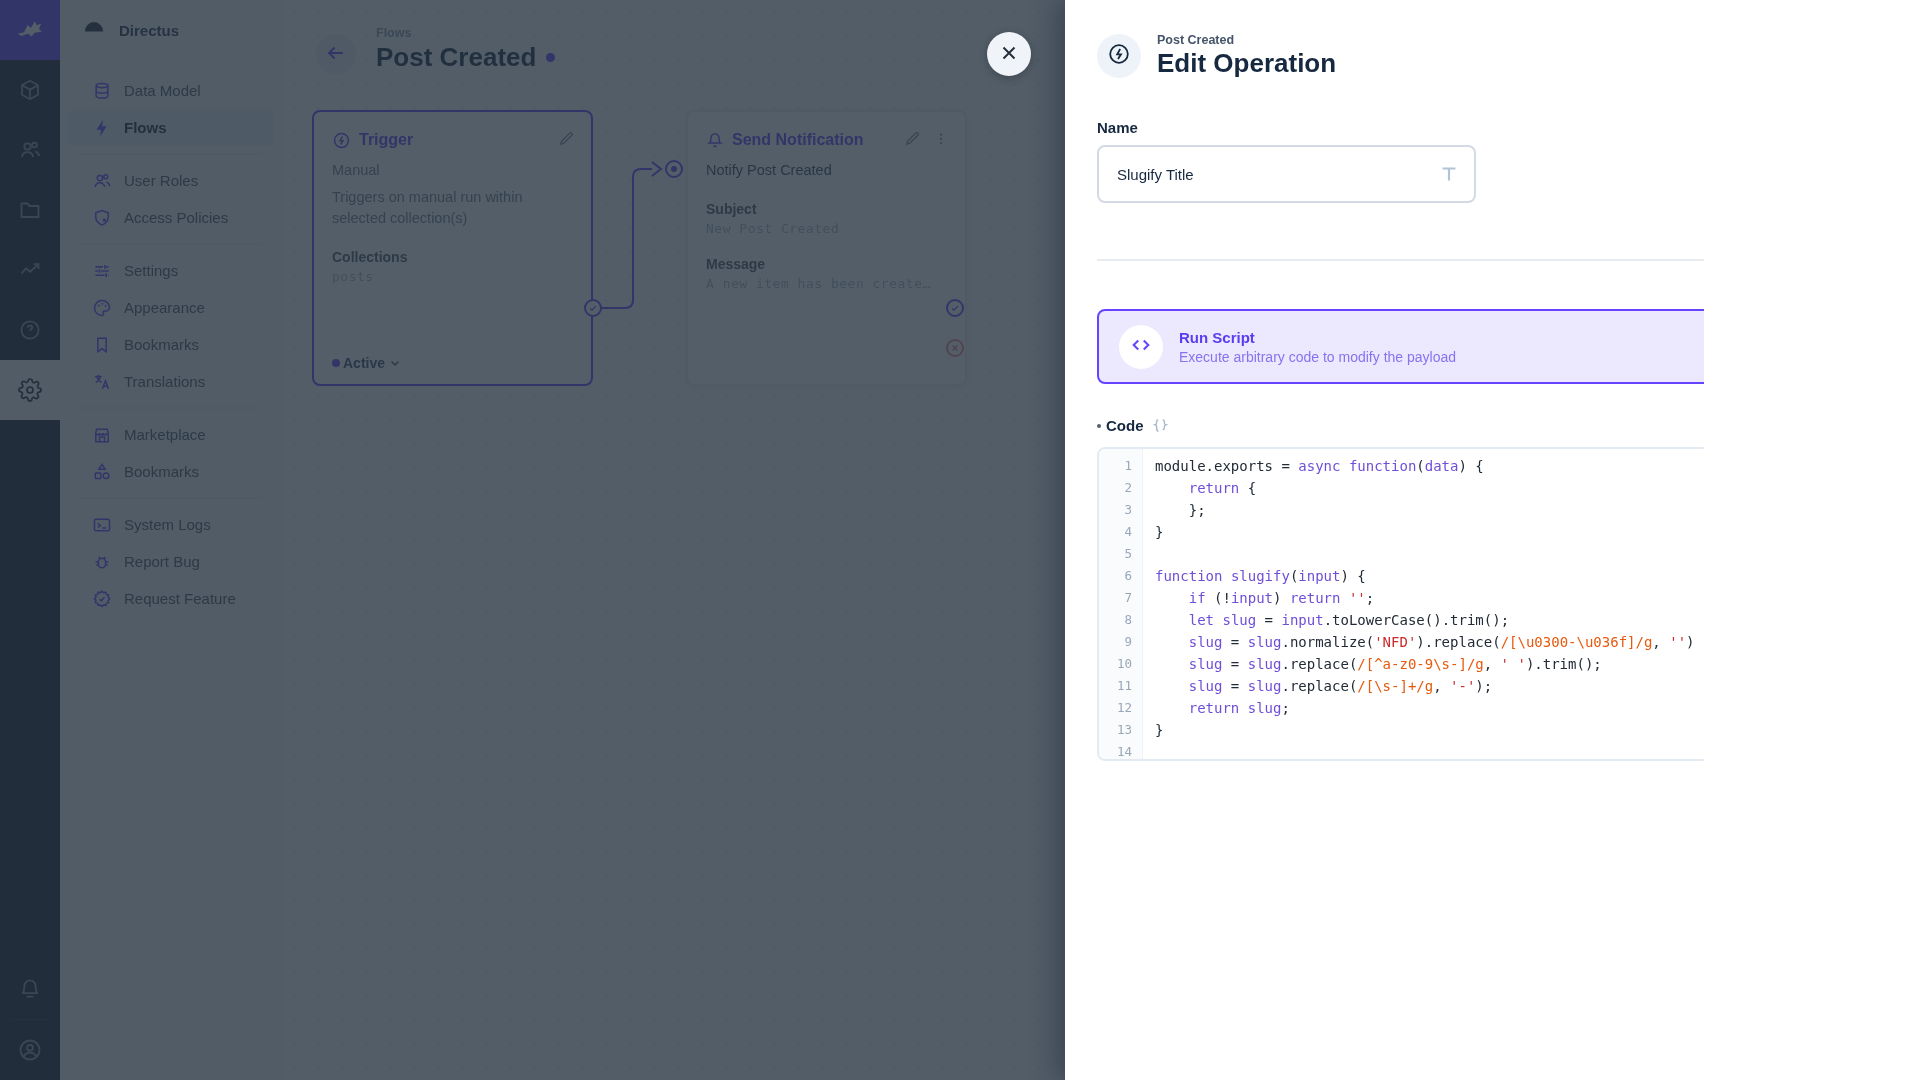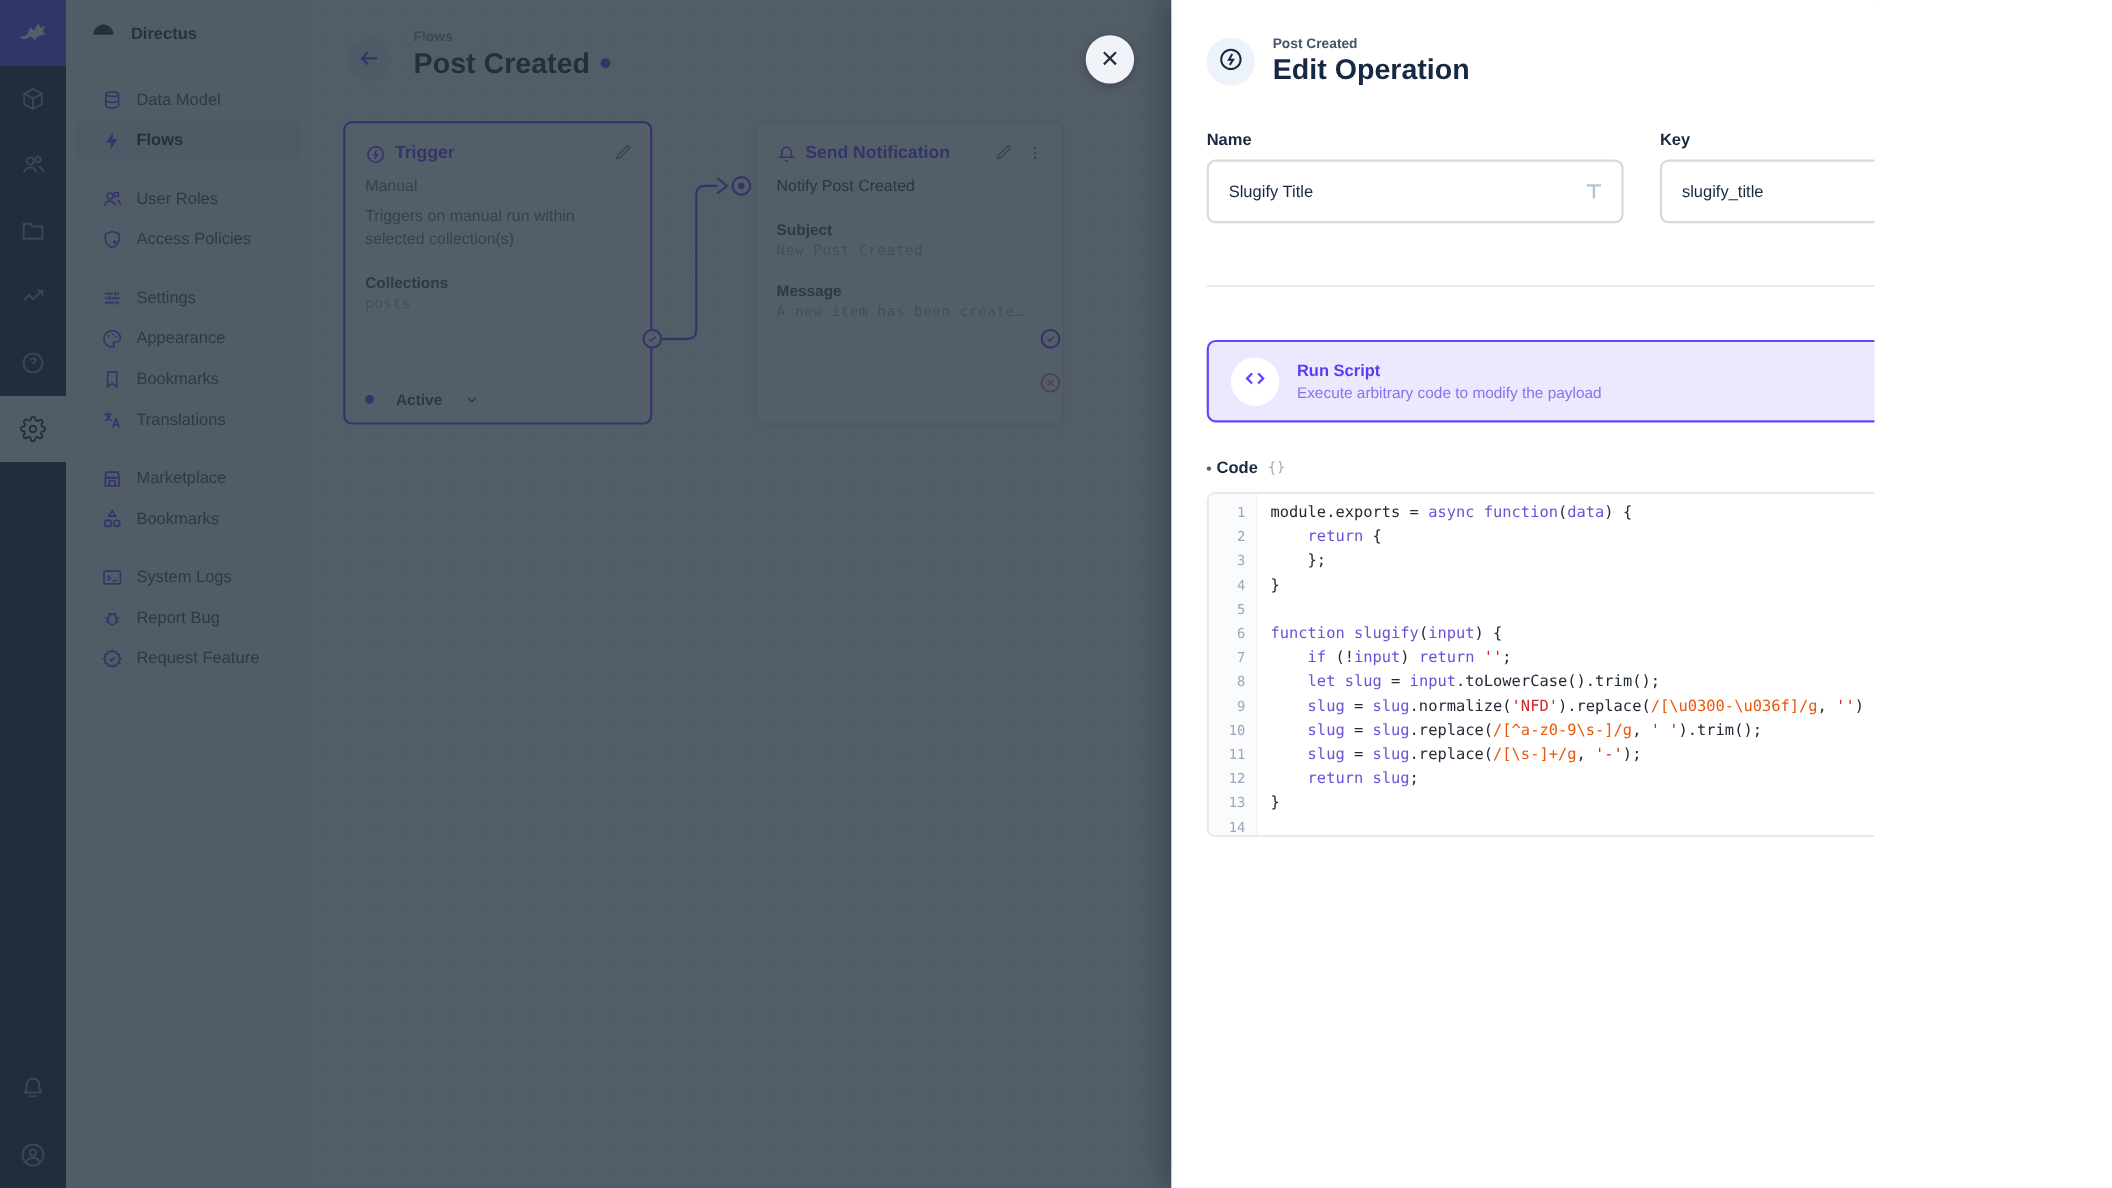--- a/index.html
+++ b/index.html
@@ -41,21 +41,21 @@
   .trigger-panel { left:30px; border:2px solid #6644ff; }
   .op-panel { left:404px; border:2px solid #e7ecf2; box-shadow:0 2px 6px rgba(23,41,64,.06); }
   .panel-head { display:flex; align-items:center; padding:16px 14px 8px 18px; gap:8px; }
   .panel-title { font-size:16px; font-weight:700; color:#6644ff; flex:0 0 auto; }
   .panel-head .spacer { flex:1; }
   .icon-btn { background:none; border:none; cursor:pointer; color:#7c8b9c; display:flex; align-items:center; justify-content:center; padding:2px; }
   .panel-body { padding:0 18px; }
   .p-muted { font-size:14.5px; color:#6e7b8b; line-height:1.45; }
   .p-label { font-size:14px; font-weight:600; color:#4c5866; margin-top:20px; }
   .p-mono { font-family:"DejaVu Sans Mono", monospace; font-size:13px; color:#a9b7c6; margin-top:4px; letter-spacing:.5px; }
-  .panel-status { position:absolute; left:18px; bottom:13px; display:flex; align-items:center; gap:20px; cursor:pointer; }
+  .panel-status { position:absolute; left:18px; bottom:13px; display:flex; align-items:center; gap:3px; cursor:pointer; }
   .status-dot { width:8px; height:8px; border-radius:50%; background:#6644ff; }
   .status-text { font-size:14px; font-weight:600; color:#41506a; }
 
   .flow-wire { position:absolute; left:0; top:0; pointer-events:none; }
   .conn { position:absolute; width:18px; height:18px; border-radius:50%; background:#fff; border:2px solid #6644ff; display:flex; align-items:center; justify-content:center; color:#6644ff; }
   .conn.reject { border-color:rgba(229,72,77,.65); color:rgba(229,72,77,.75); }
   .conn .idot { width:6px; height:6px; border-radius:50%; background:#6644ff; }
 
   
   .overlay { position:absolute; left:0; top:0; width:1065px; height:1080px; background:rgba(36,49,61,.78); z-index:40; }
@@ -468,32 +468,20 @@
 
     <div class="drawer-body">
       <div class="fields">
         <div>
           <div class="field-label">Name</div>
           <div class="input-wrap">
             <input class="text-input" type="text" value="Slugify Title" style="">
             <span class="input-icon">
               <svg width="22" height="22" viewBox="0 0 24 24" fill="none" stroke="currentColor" stroke-width="2.4">
                   <path d="M5 6h14M12 6v13"></path>
-                </svg>
-            </span>
-          </div>
-        </div>
-        <div>
-          <div class="field-label">Key</div>
-          <div class="input-wrap">
-            <input class="text-input" type="text" value="slugify_title" style="">
-            <span class="input-icon">
-              <svg width="22" height="22" viewBox="0 0 24 24" fill="none" stroke="currentColor" stroke-width="1.9">
-                  <circle cx="7.5" cy="12" r="3"></circle>
-                  <path d="M10.5 12H20M16.5 12v3M19.3 12v2.2"></path>
                 </svg>
             </span>
           </div>
         </div>
       </div>
 
       <hr class="drawer-divider">
 
       <div class="run-card">
         <div class="run-icon-circle">

